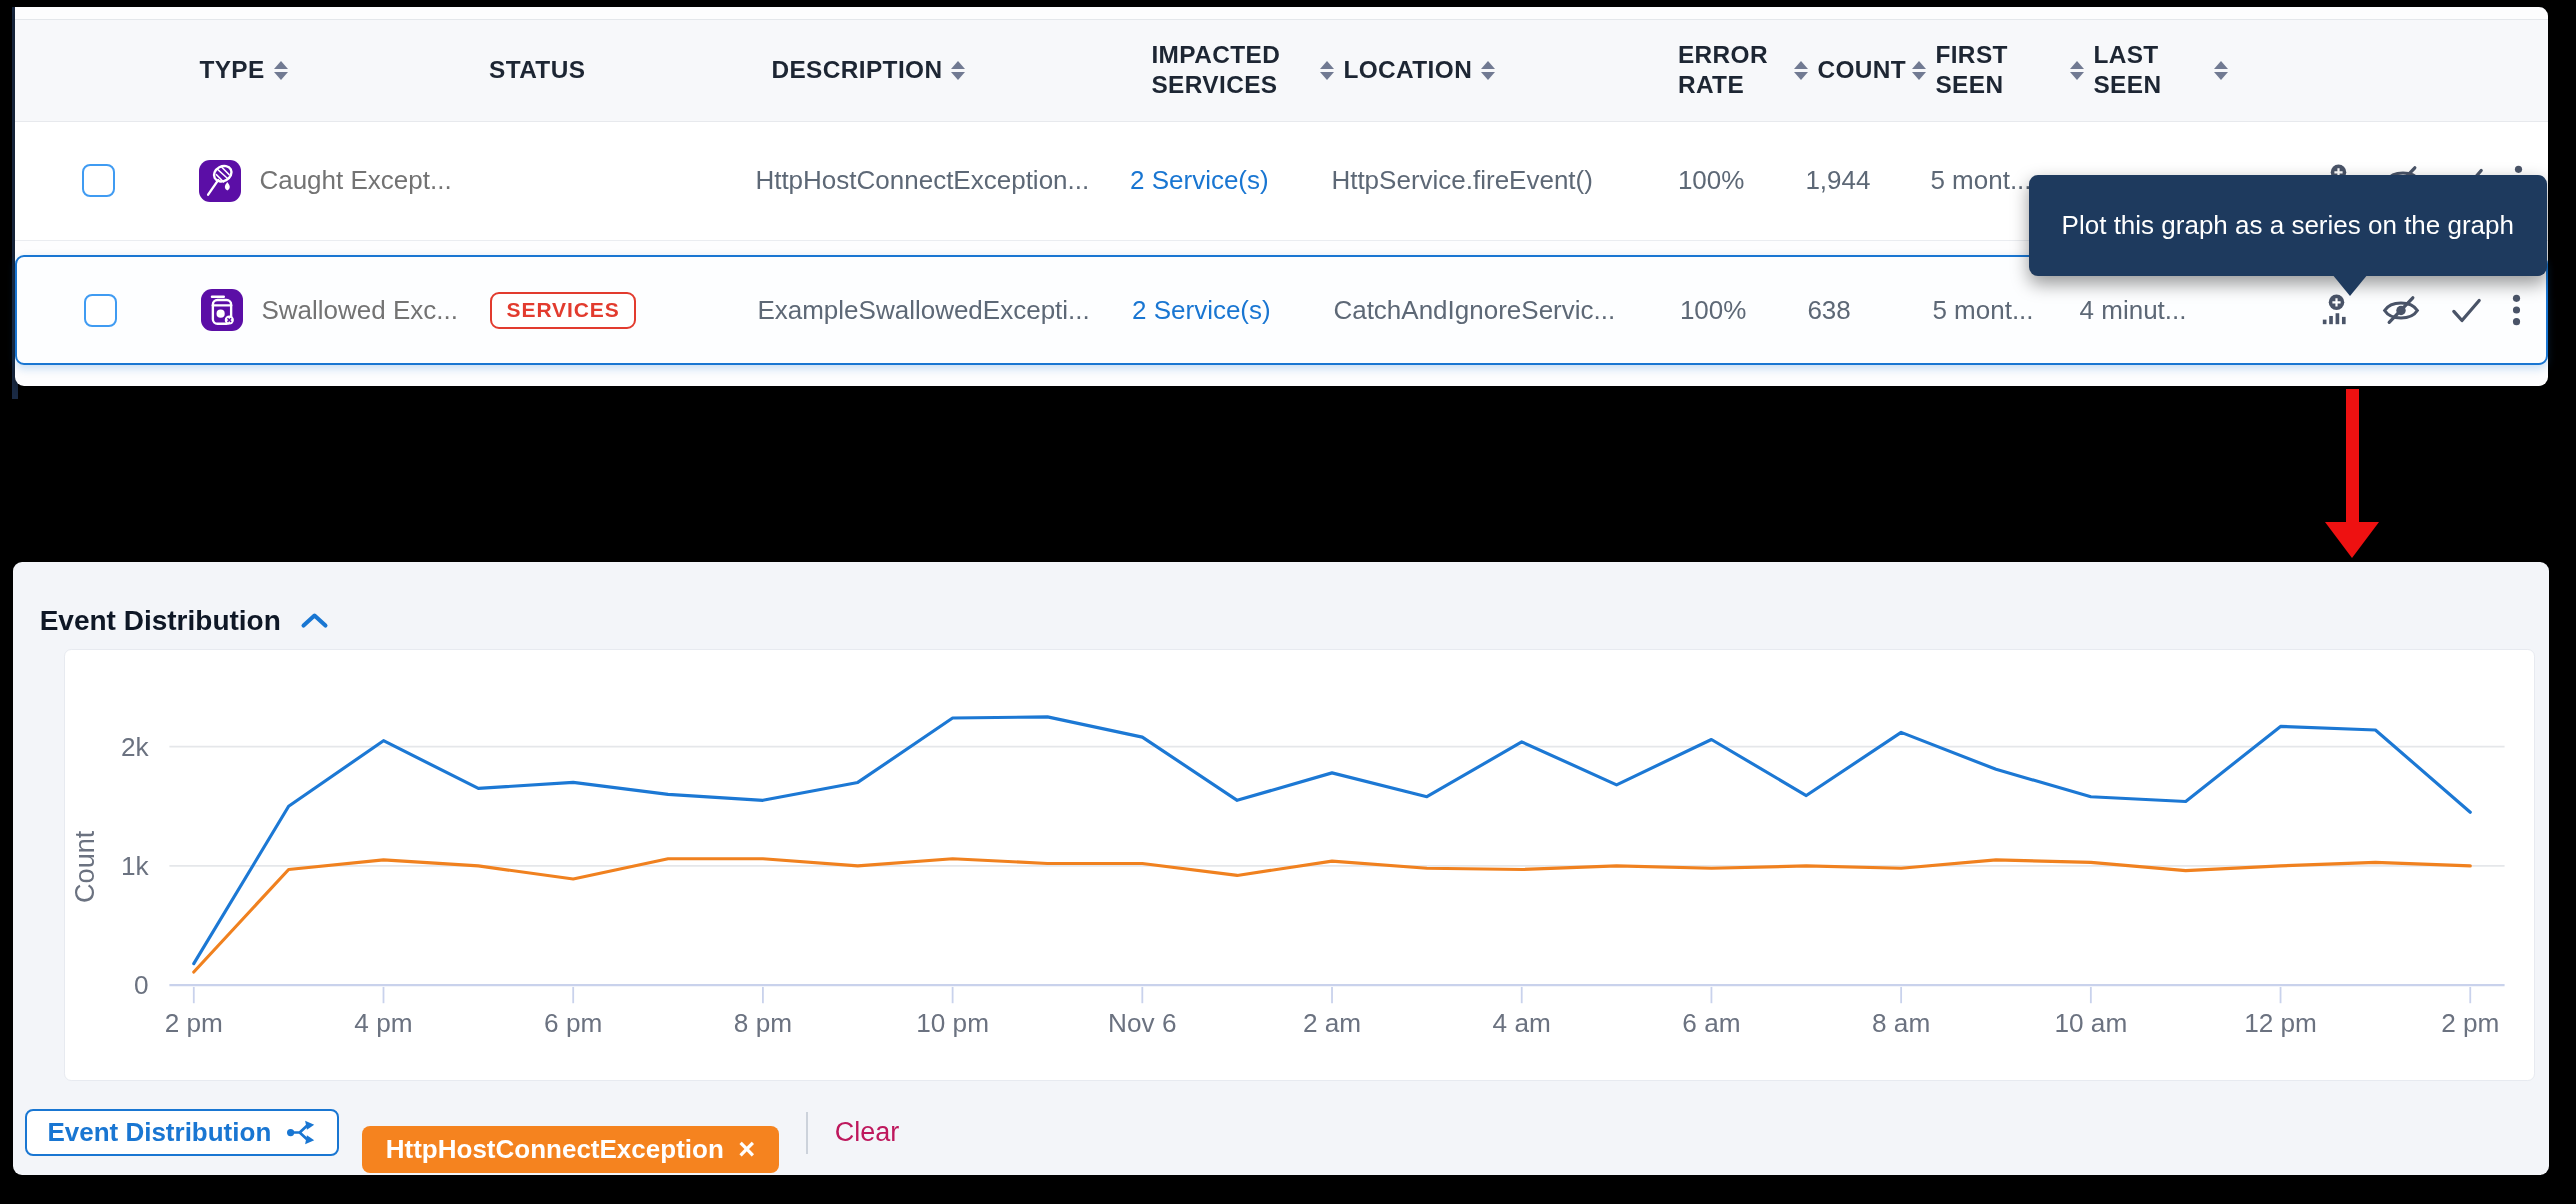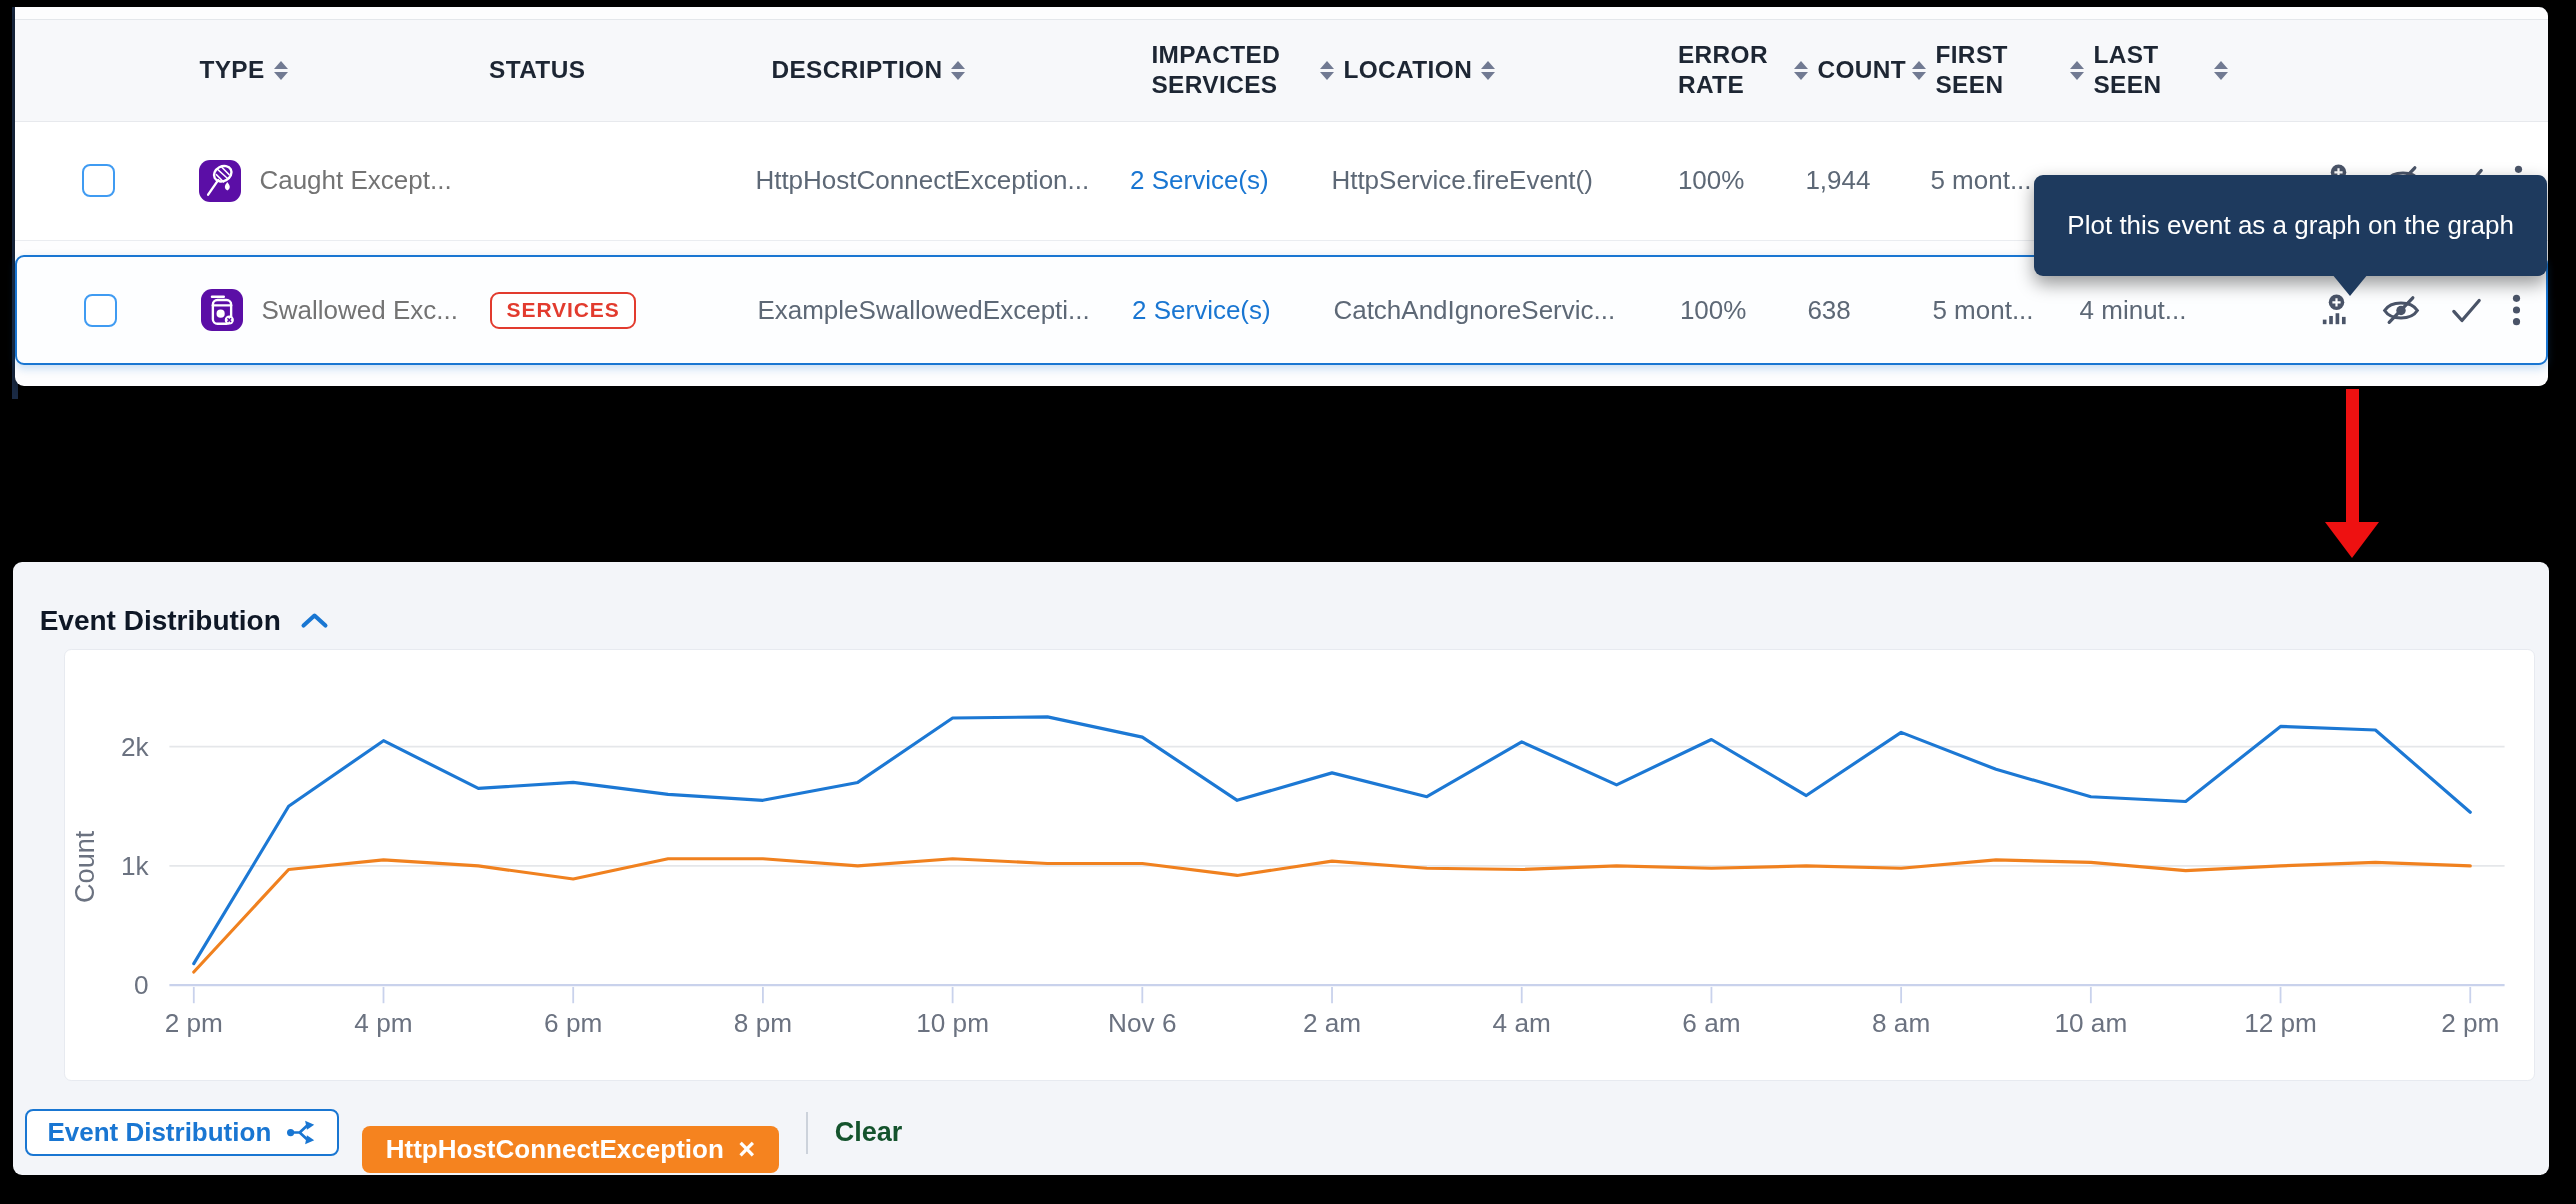--- a/index.html
+++ b/index.html
@@ -61,21 +61,21 @@
     border:0.9px solid #e7eaf0;border-radius:7.2px;box-sizing:border-box;}
   .chart-box svg{display:block;font-family:"Liberation Sans",sans-serif;}
 
   .footer-row{position:absolute;left:12.7px;top:546px;height:49px;display:flex;align-items:center;gap:23.5px;}
   .series-btn{display:flex;align-items:center;gap:14.5px;height:47px;padding:0 20px;border:2.3px solid #1976d2;
     border-radius:8.1px;background:#fff;color:#1976d2;font-size:26px;font-weight:bold;cursor:pointer;box-sizing:border-box;}
   .chip{display:flex;align-items:center;gap:14.5px;height:47px;padding:0 23.5px;border-radius:8.1px;
     background:#f5831f;color:#fff;font-size:26px;font-weight:bold;cursor:pointer;margin-top:33px;}
   .chip .x{font-size:29px;font-weight:bold;line-height:1;cursor:pointer;}
   .vdiv{width:1.8px;height:42px;background:#ccd2db;margin:0 3.6px;}
-  .clear-link{color:#14532d;font-size:27px;font-weight:700;cursor:pointer;}
+  .clear-link{color:#be185d;font-size:27px;font-weight:400;cursor:pointer;}
 </style>
 </head>
 <body>
 
 <div class="stage">
 
   <div class="left-strip"></div>
 
   <div class="table-card">
 
@@ -246,21 +246,21 @@
             <circle cx="5" cy="6" r="4" fill="#4a5468"></circle>
               <circle cx="5" cy="19" r="4" fill="#4a5468"></circle>
               <circle cx="5" cy="32" r="4" fill="#4a5468"></circle>
           </svg>
         </div>
       </div>
     </div>
   </div>
 
   <div class="tooltip">
-    <span>Plot this event as a graph on the graph</span>
+    <span>Plot this graph as a series on the graph</span>
     <span class="caret"></span>
   </div>
 
   <div class="arrow-line"></div>
   <div class="arrow-head"></div>
 
   <div class="chart-section">
     <div class="section-title-row">
       <span class="section-title">Event Distribution</span>
       <svg width="31" height="22" viewBox="0 0 34 24">

